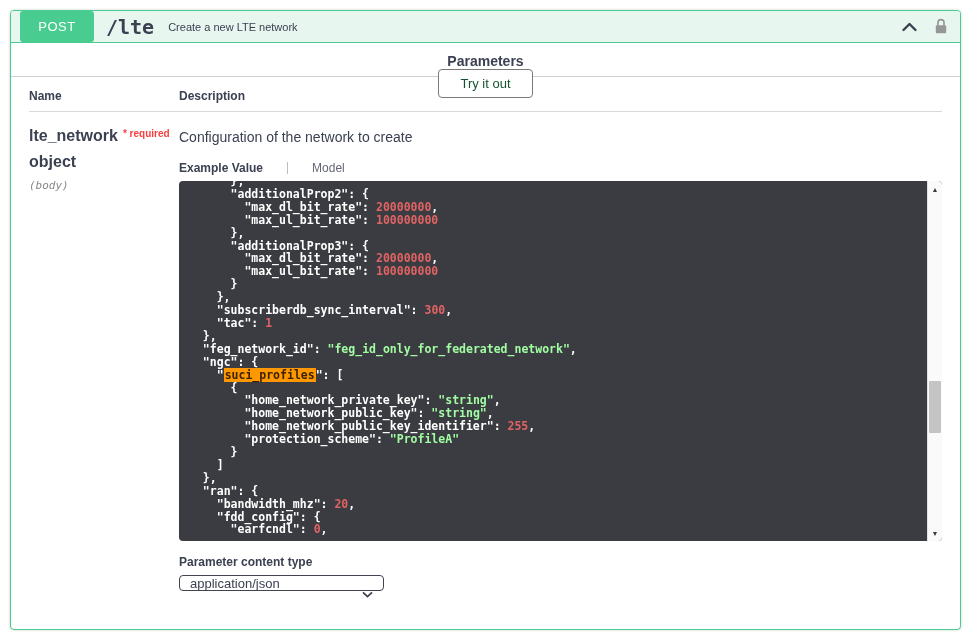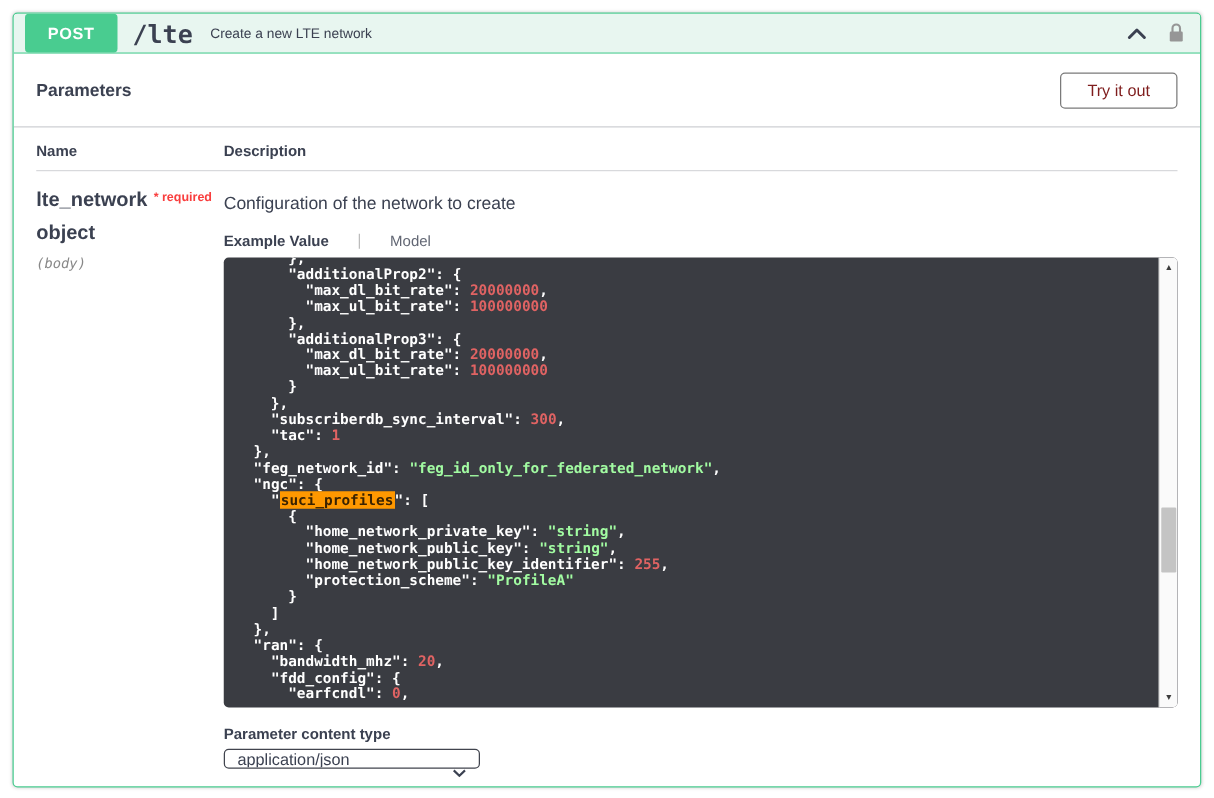--- a/index.html
+++ b/index.html
@@ -19,48 +19,49 @@
   .opblock-header {
     display: flex; align-items: center;
     background: var(--header-bg);
     border-bottom: 1px solid var(--accent);
     padding: 5px 12px 5px 9px;
     height: 32px;
     cursor: pointer;
   }
   .method {
     background: var(--accent); color: #fff;
-    font-weight: bold; font-size: 13px;
+    font-weight: normal; font-size: 13px;
     width: 74px; text-align: center;
     padding: 8px 0; border-radius: 3px;
     letter-spacing: .5px;
   }
   .path {
     font-family: "DejaVu Sans Mono", monospace;
     font-size: 20px; font-weight: 700; color: #3b4151;
     margin-left: 12px;
   }
   .summary { font-size: 11px; color: #3b4151; margin-left: 14px; }
   .header-icons { margin-left: auto; display: flex; align-items: center; gap: 16px; }
   .icon-btn { display: flex; align-items: center; cursor: pointer; }
 
   
   .params-header {
     display: flex; align-items: center; justify-content: space-between;
     padding: 10px 18px;
     border-bottom: 1px solid rgba(59,65,81,.25);
     background: #fff;
-    height: 59px;
+    height: 34px;
+    flex-direction: column;
   }
   .params-title { font-size: 14px; font-weight: bold; }
   .try-out {
     background: #fff;
     border: 1.5px solid #7a7a7a;
     border-radius: 4px;
-    color: #7f1d1d;
+    color: #14532d;
     font-size: 13px;
     font-family: "Liberation Sans", sans-serif;
     padding: 6px 21px;
     cursor: pointer;
   }
 
   
   .ptable { padding: 0 18px; }
   .thead {
     display: flex;

